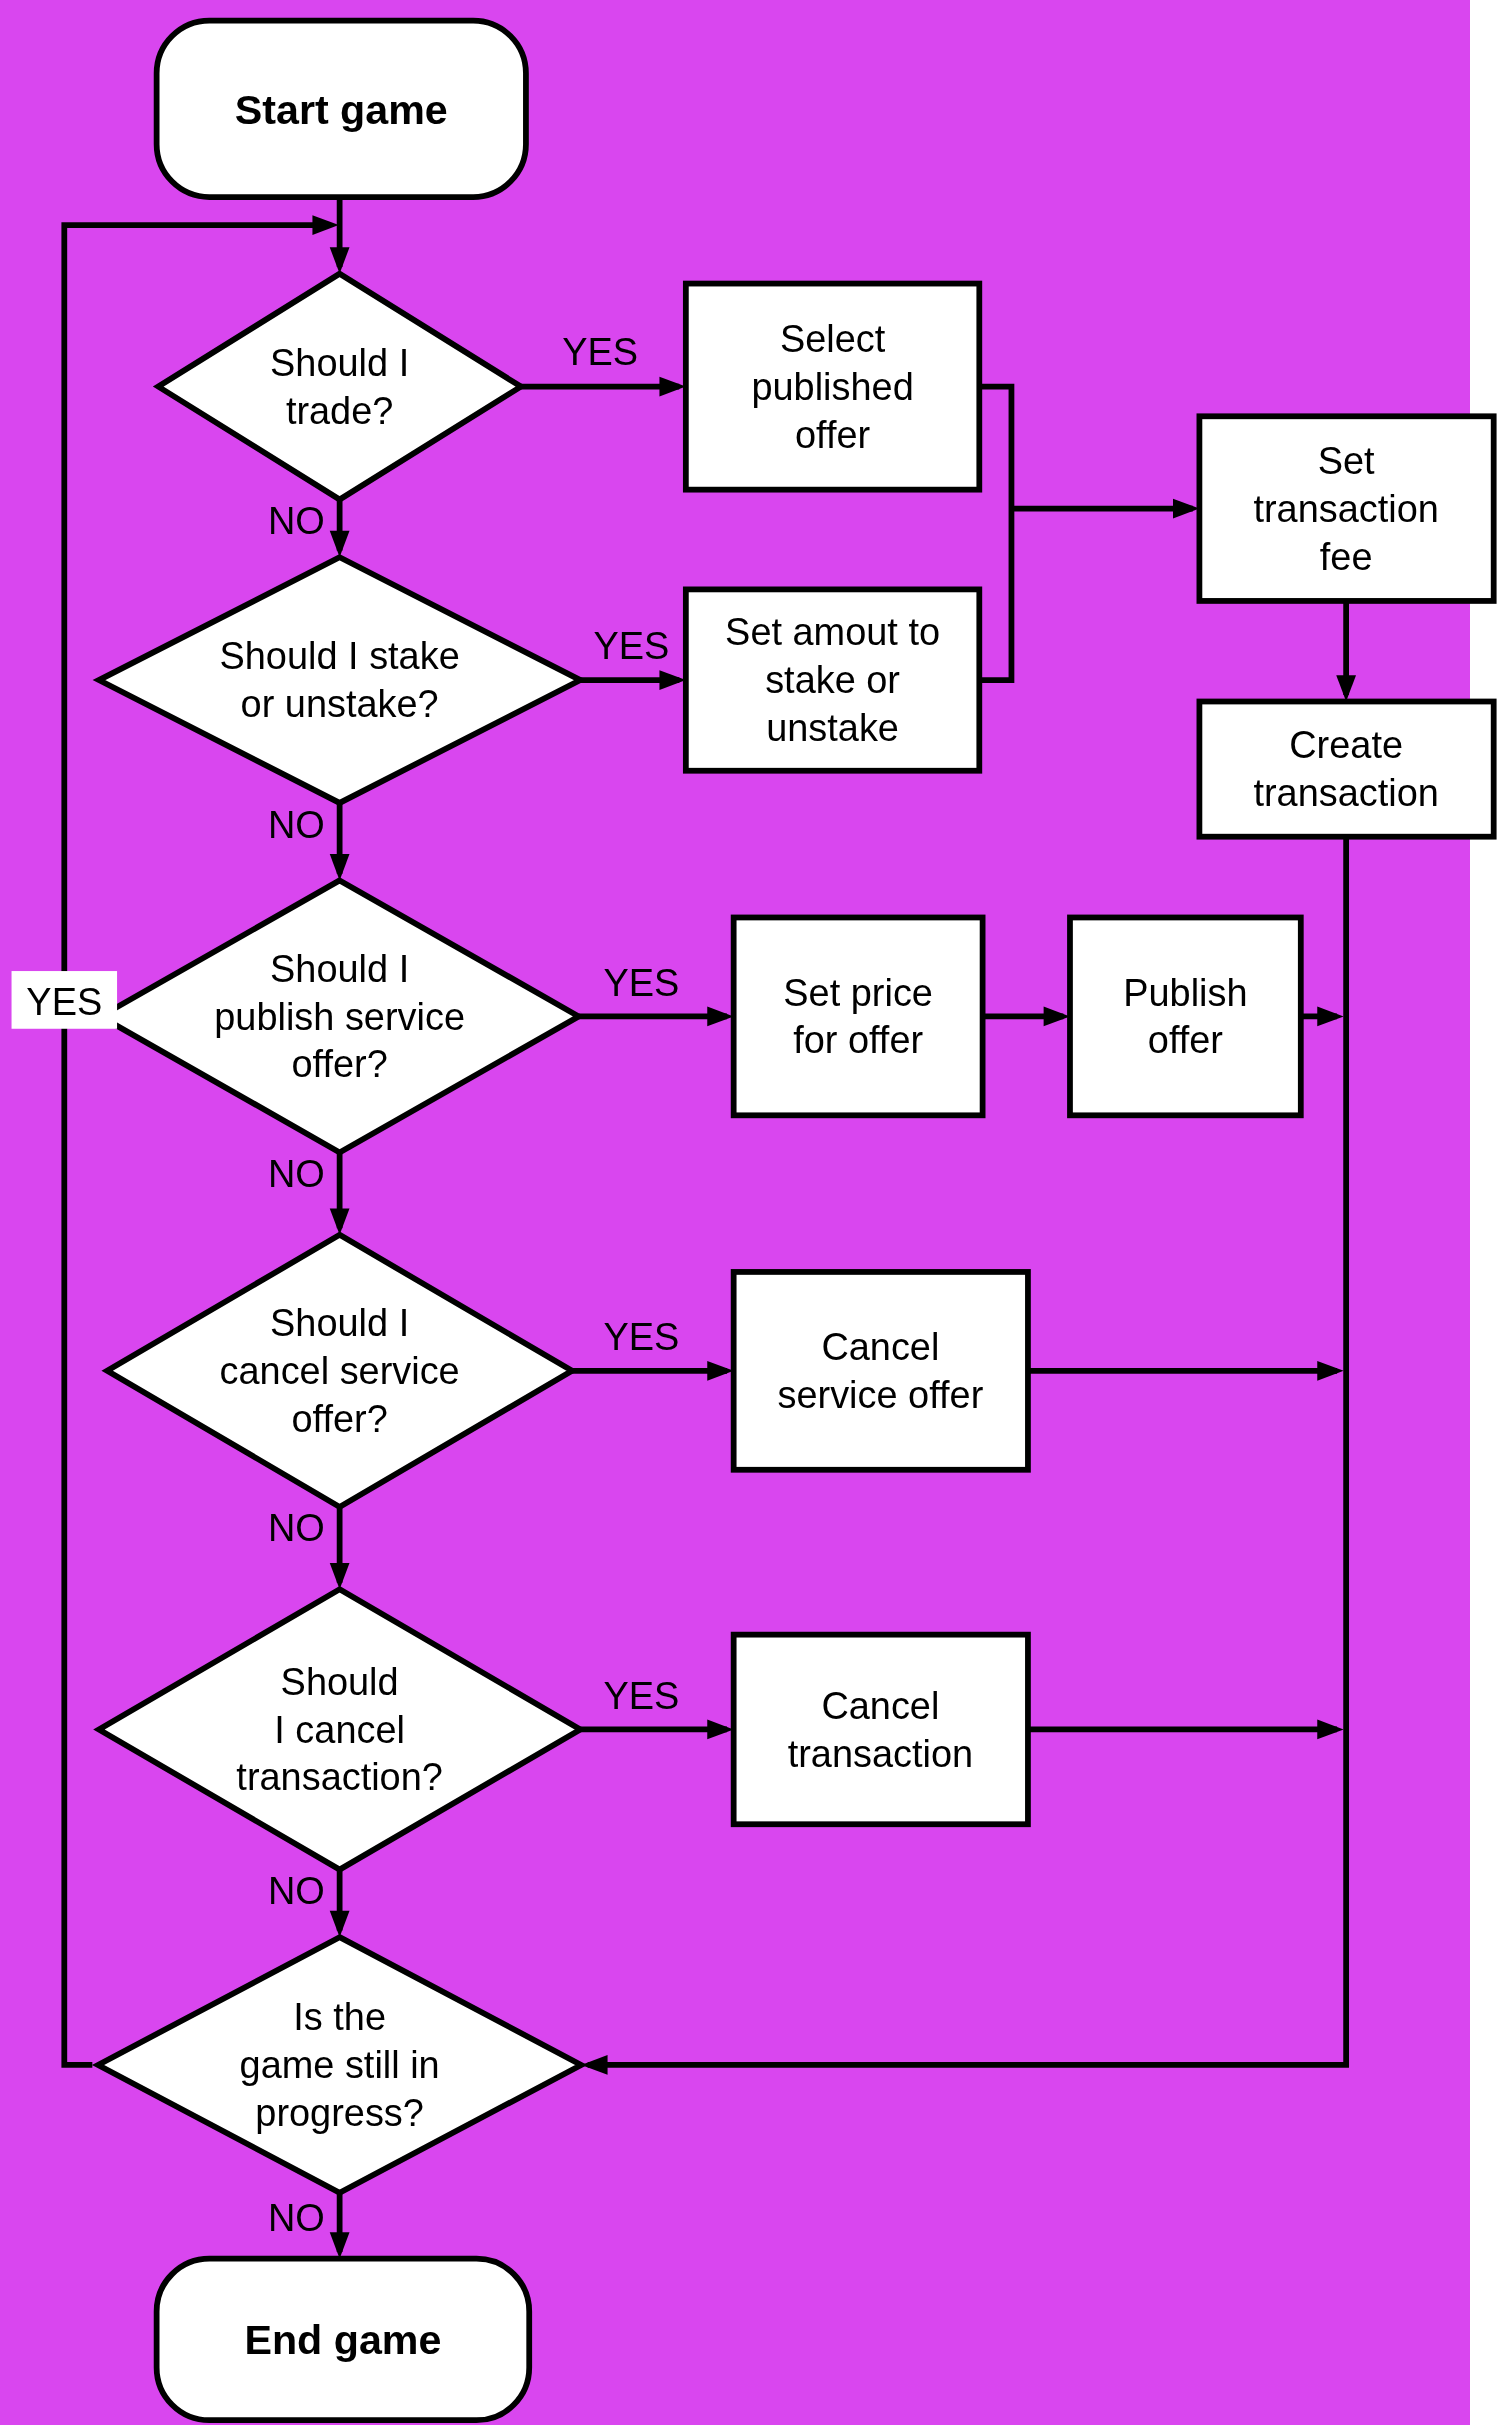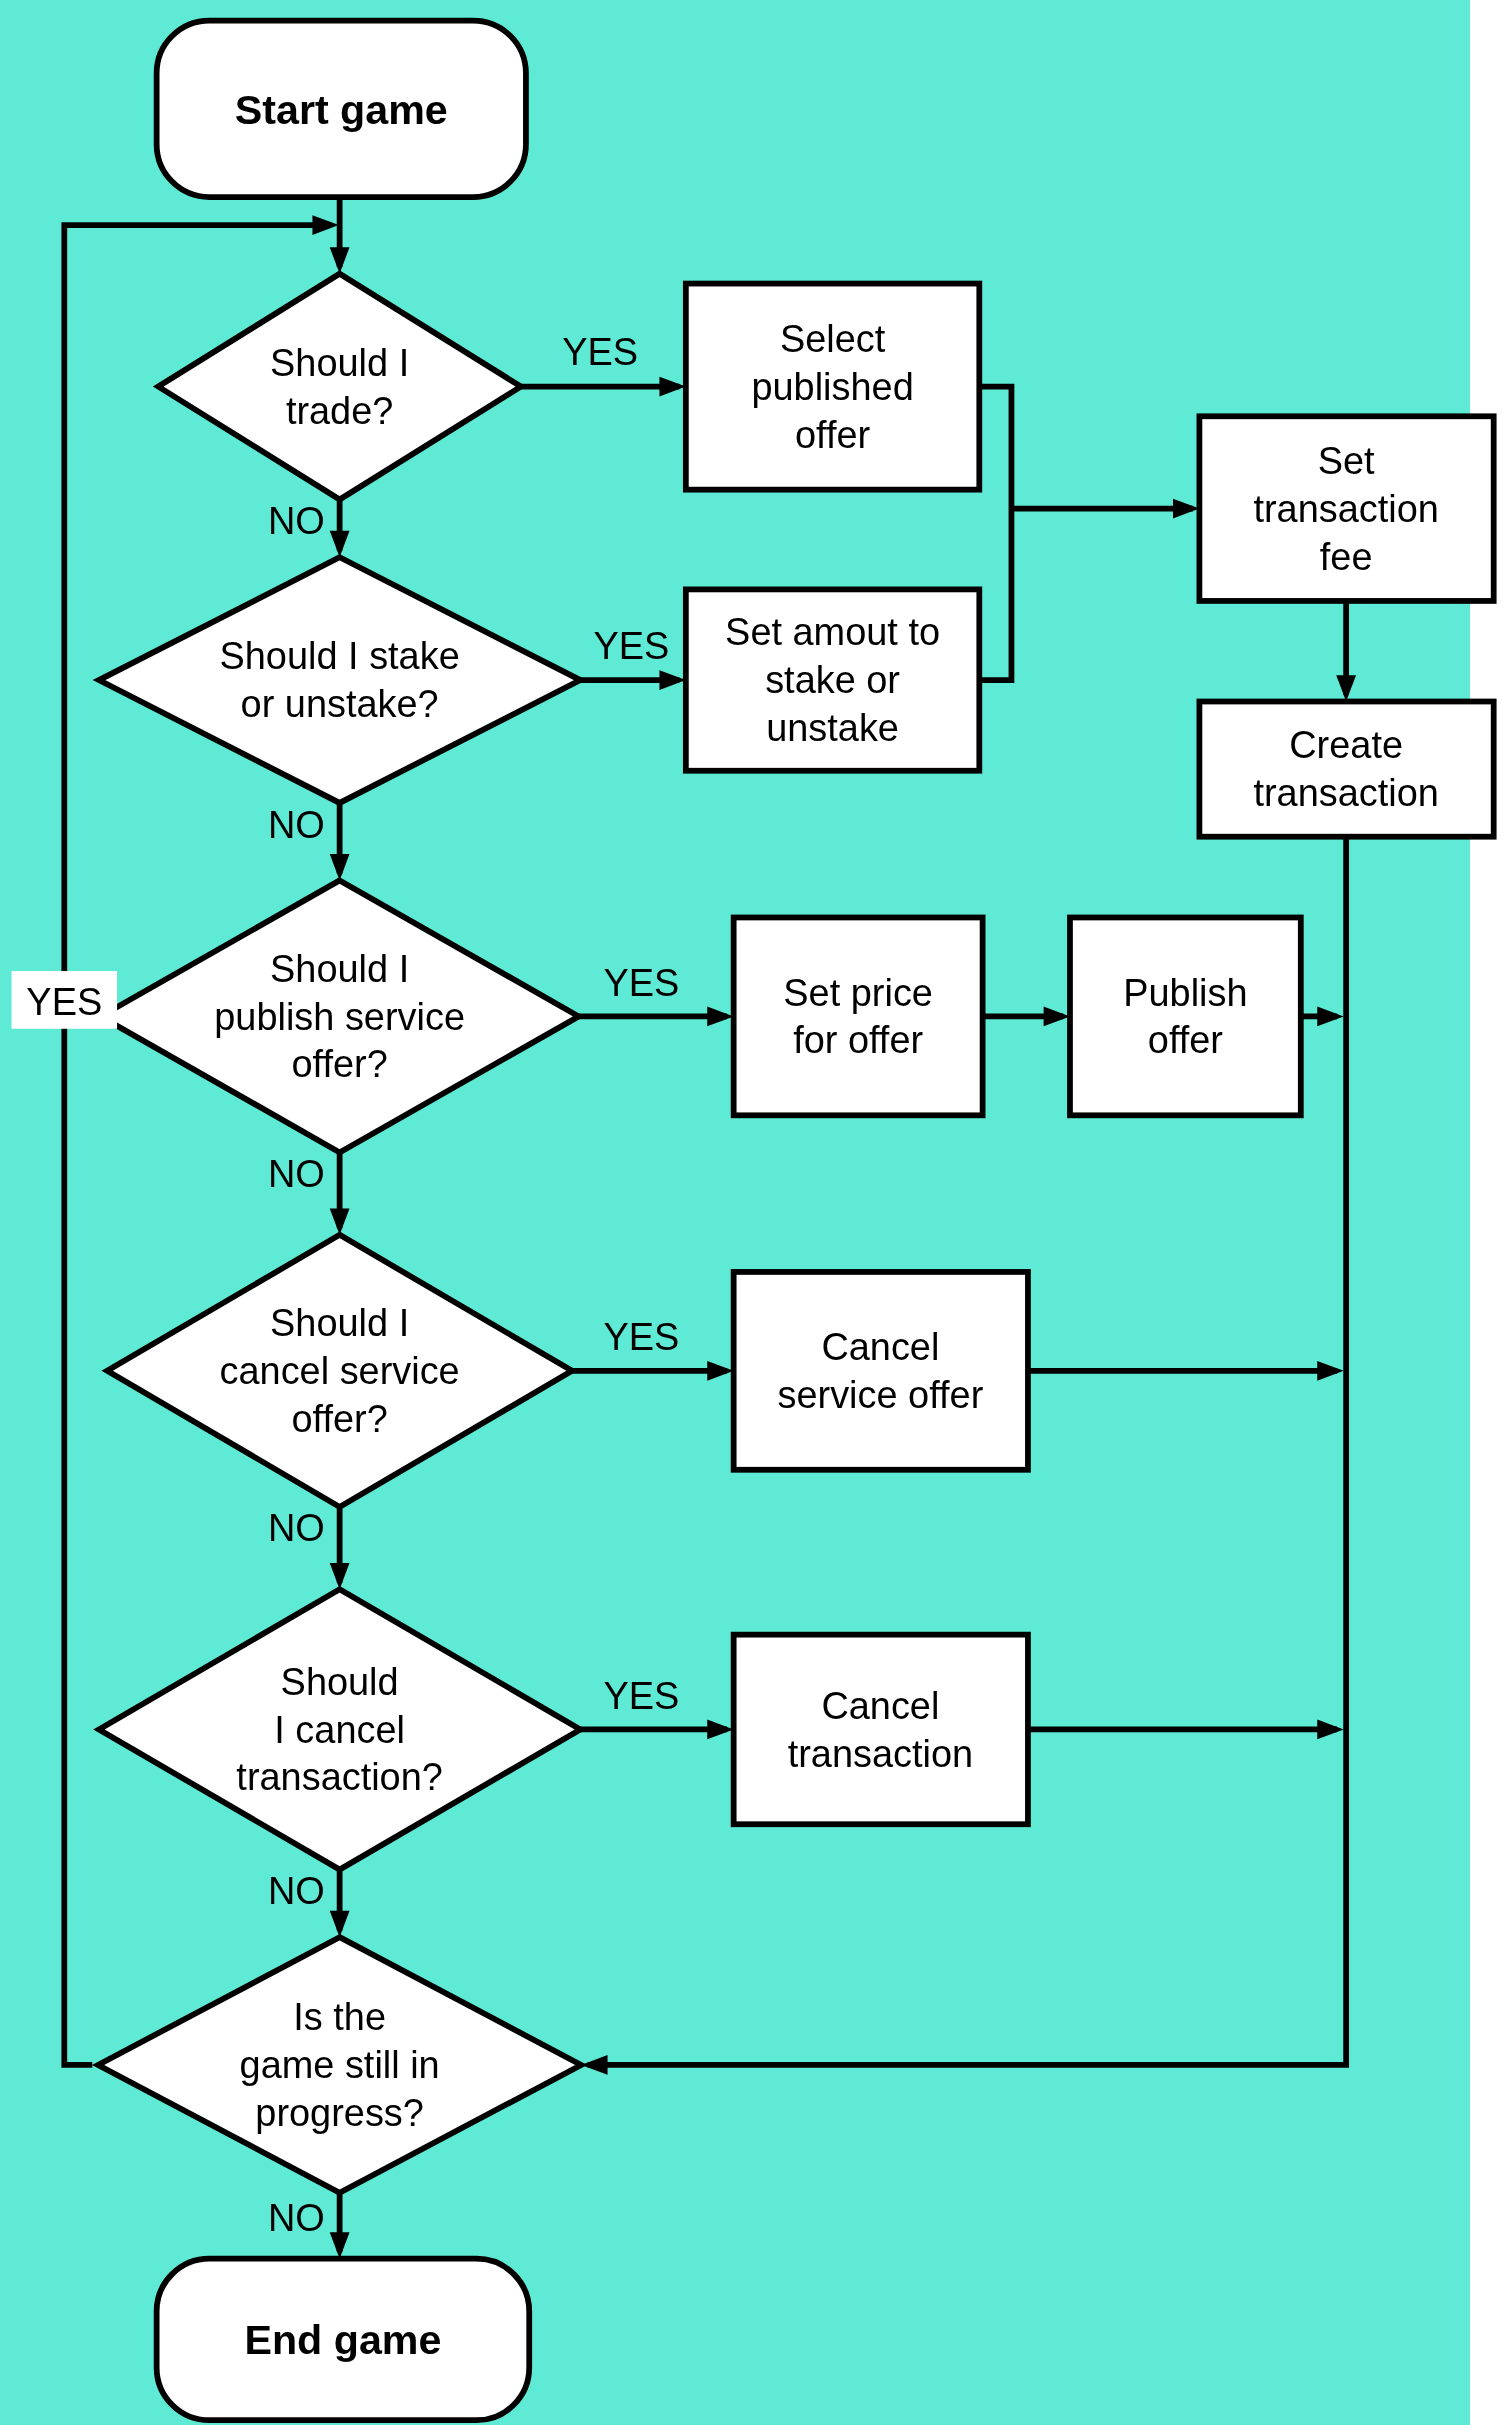--- a/index.html
+++ b/index.html
@@ -1,16 +1,16 @@
 <!DOCTYPE html>
 <html style="font-size:13px"><head>
 <meta charset="utf-8">
 <style>
   html, body { margin: 0; padding: 0; background: #ffffff; }
-  .page { width: 1470px; height: 2426px; background: #5eead4; }
+  .page { width: 1470px; height: 2426px; background: #d946ef; }
   svg { display: block; }
   .shape { fill: #ffffff; stroke: #000000; stroke-width: 7; }
   .edge  { fill: none; stroke: #000000; stroke-width: 7; }
   .head  { fill: #000000; stroke: none; }
   .t {
     font-family: "Liberation Sans", sans-serif;
     font-size: 46px; fill: #000000; text-anchor: middle;
   }
   .term-label { font-size: 50px; font-weight: bold; }
   .no-label { text-anchor: end; }

